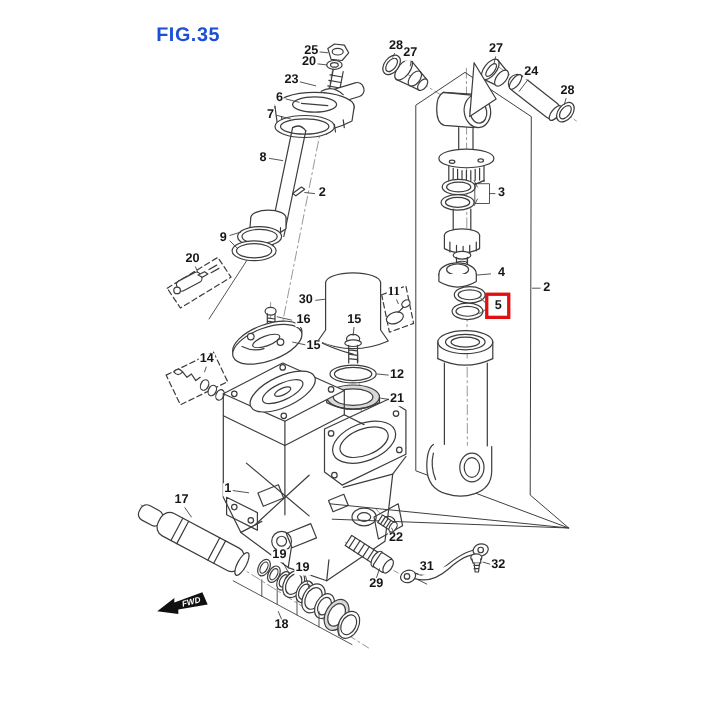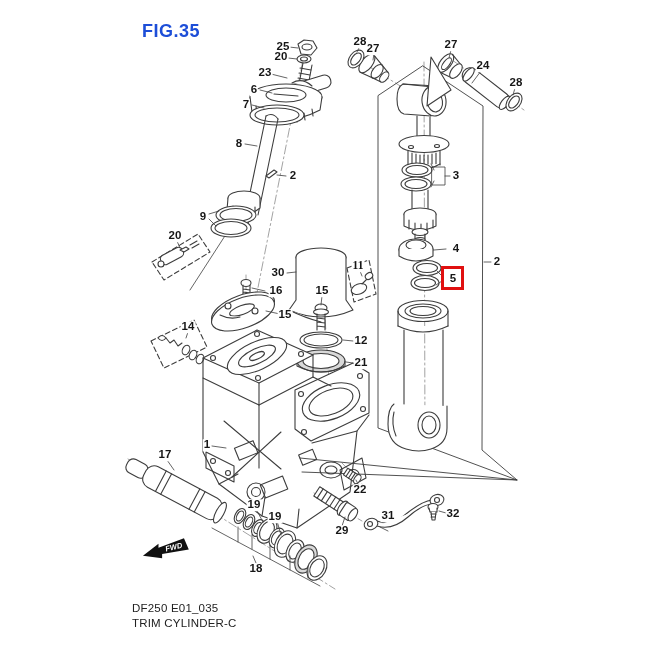--- a/index.html
+++ b/index.html
@@ -403,18 +403,14 @@
       <div class="callout" style="left: 360px; top: 42px;">28</div>
       <div class="callout" style="left: 516px; top: 83px;">28</div>
       <div class="callout" style="left: 342px; top: 531px; text-align: right;">29</div>
       <div class="callout" style="left: 278px; top: 273px;">30</div>
       <div class="callout" style="left: 388px; top: 516px;">31</div>
       <div class="callout" style="left: 453px; top: 514px;">32</div>
     </div>
 
   <div class="hl-box" style="border-color: rgb(224, 16, 16);"></div>
 
-  <div class="footer">
-    <div>DF250 E01_035</div>
-    <div>TRIM CYLINDER-C</div>
-  </div>
 
 </div>
 
 </body></html>

